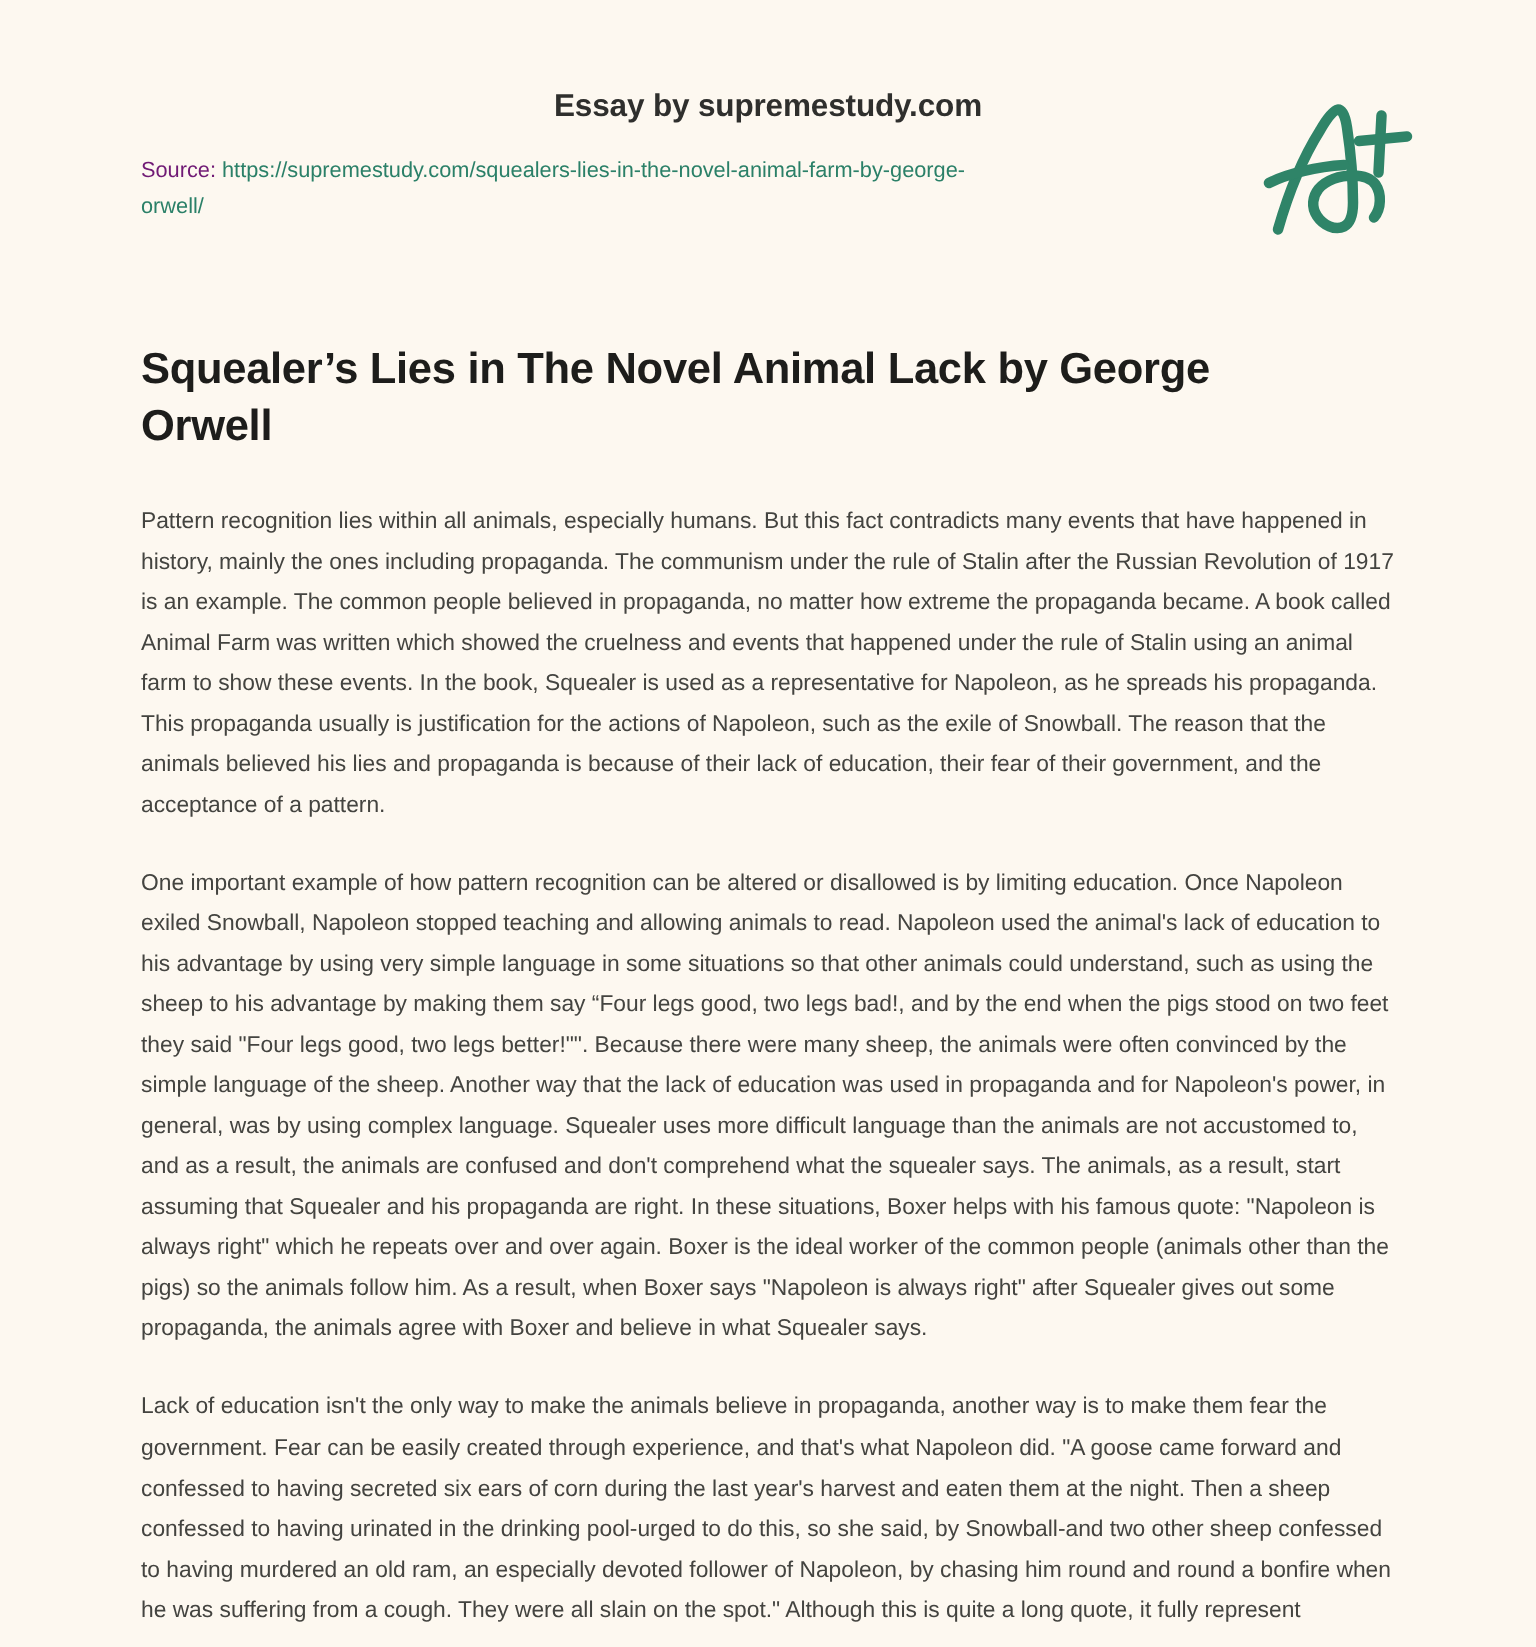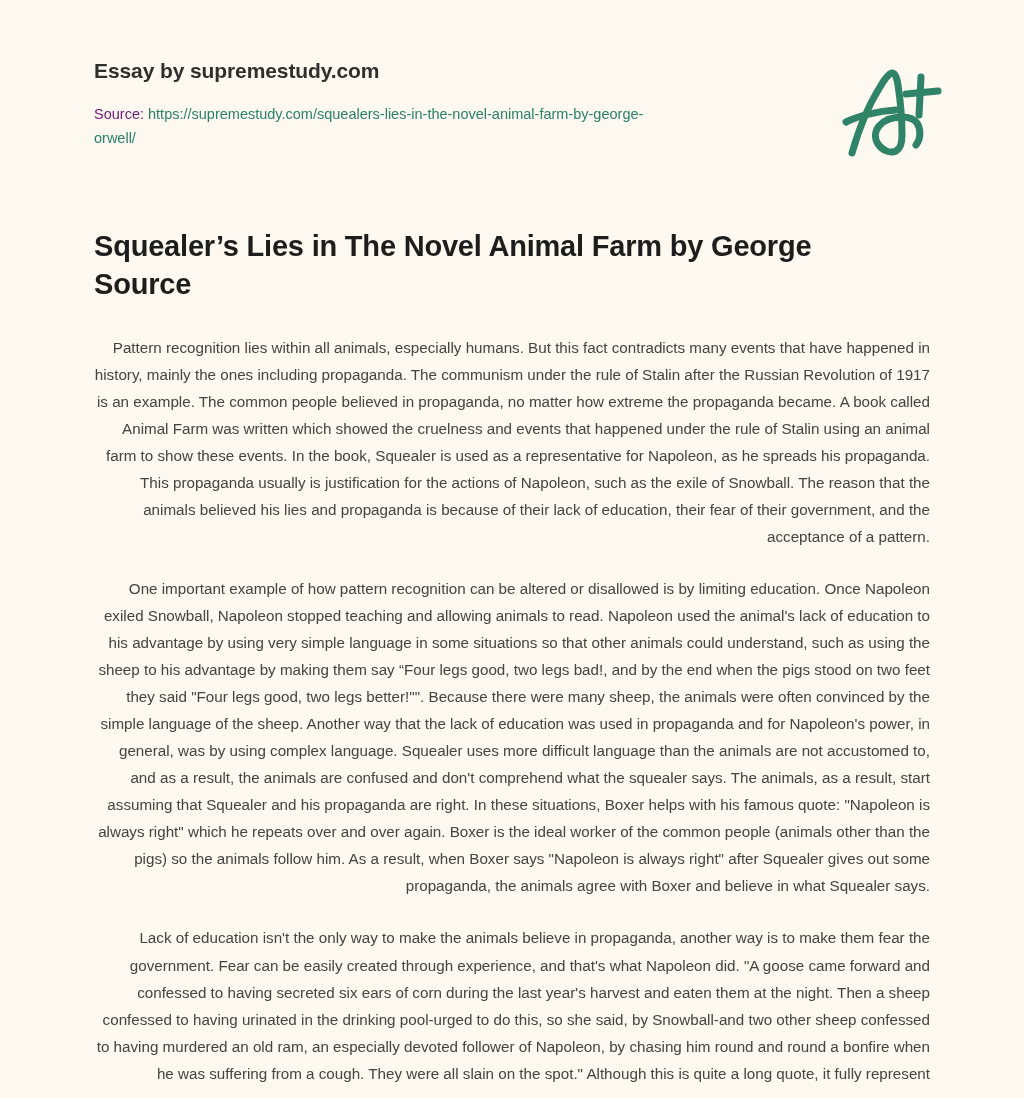--- a/index.html
+++ b/index.html
@@ -29,20 +29,21 @@
     box-sizing: border-box;
   }
 
   .essay-by {
     font-size: 21px;
     font-weight: bold;
     color: #2f2f2d;
     letter-spacing: -0.1px;
     line-height: 1.2;
     margin: 0;
+    text-align: center;
   }
 
   .source-line {
     margin: 20px 0 0 0;
     font-size: 14.5px;
     line-height: 1.62;
     color: #7d7a74;
     max-width: 580px;
     word-break: break-word;
   }
@@ -89,21 +90,21 @@
   .article-body {
     margin-top: 30px;
   }
 
   .article-body p {
     margin: 0 0 25px 0;
     font-size: 15.2px;
     line-height: 1.78;
     color: #444440;
     max-width: 840px;
-    text-align: right;
+    text-align: left;
   }
   .article-body p:last-child {
     margin-bottom: 0;
   }
 </style>
 </head>
 <body>
 
 <div class="page">
 
@@ -121,21 +122,21 @@
           <path d="M34 101 C40 80 50 54 62 35 C66 28 70 22 74 21 C77 21 79 26 80 33 C83 53 84 72 84 83 C84 92 82 97 78 99 C72 102 64 98 60 92 C56 86 57 79 61 74 C66 68 75 65 84 65 C91 65 96 67 99 71 C103 77 103 87 98 93" stroke-width="7"></path>
           <path d="M28 70 C40 64 60 59 78 58" stroke-width="7"></path>
           <path d="M103 25 L101 63" stroke-width="7"></path>
           <path d="M88 42 L120 39" stroke-width="7"></path>
         </g>
       </svg>
     </div>
   </div>
 
   <div class="article">
-    <h2 class="article-title">Squealer’s Lies in The Novel Animal Farm by George Source</h2>
+    <h2 class="article-title">Squealer’s Lies in The Novel Animal Lack by George Orwell</h2>
 
     <div class="article-body">
       <p>Pattern recognition lies within all animals, especially humans. But this fact contradicts many events that have happened in history, mainly the ones including propaganda. The communism under the rule of Stalin after the Russian Revolution of 1917 is an example. The common people believed in propaganda, no matter how extreme the propaganda became. A book called Animal Farm was written which showed the cruelness and events that happened under the rule of Stalin using an animal farm to show these events. In the book, Squealer is used as a representative for Napoleon, as he spreads his propaganda. This propaganda usually is justification for the actions of Napoleon, such as the exile of Snowball. The reason that the animals believed his lies and propaganda is because of their lack of education, their fear of their government, and the acceptance of a pattern.</p>
       <p>One important example of how pattern recognition can be altered or disallowed is by limiting education. Once Napoleon exiled Snowball, Napoleon stopped teaching and allowing animals to read. Napoleon used the animal's lack of education to his advantage by using very simple language in some situations so that other animals could understand, such as using the sheep to his advantage by making them say “Four legs good, two legs bad!, and by the end when the pigs stood on two feet they said "Four legs good, two legs better!"". Because there were many sheep, the animals were often convinced by the simple language of the sheep. Another way that the lack of education was used in propaganda and for Napoleon's power, in general, was by using complex language. Squealer uses more difficult language than the animals are not accustomed to, and as a result, the animals are confused and don't comprehend what the squealer says. The animals, as a result, start assuming that Squealer and his propaganda are right. In these situations, Boxer helps with his famous quote: "Napoleon is always right" which he repeats over and over again. Boxer is the ideal worker of the common people (animals other than the pigs) so the animals follow him. As a result, when Boxer says "Napoleon is always right" after Squealer gives out some propaganda, the animals agree with Boxer and believe in what Squealer says.</p>
       <p>Lack of education isn't the only way to make the animals believe in propaganda, another way is to make them fear the government. Fear can be easily created through experience, and that's what Napoleon did. "A goose came forward and confessed to having secreted six ears of corn during the last year's harvest and eaten them at the night. Then a sheep confessed to having urinated in the drinking pool-urged to do this, so she said, by Snowball-and two other sheep confessed to having murdered an old ram, an especially devoted follower of Napoleon, by chasing him round and round a bonfire when he was suffering from a cough. They were all slain on the spot." Although this is quite a long quote, it fully represent</p>
     </div>
   </div>
 
 </div>
 

